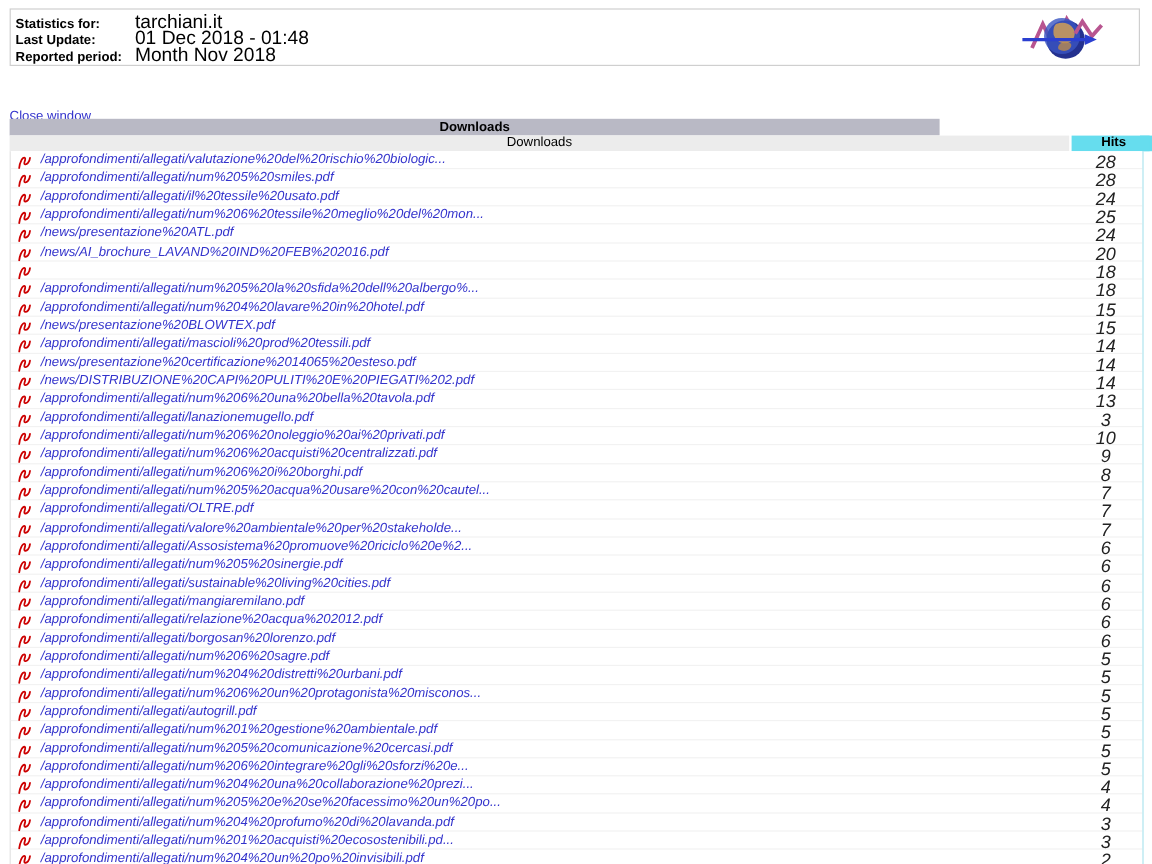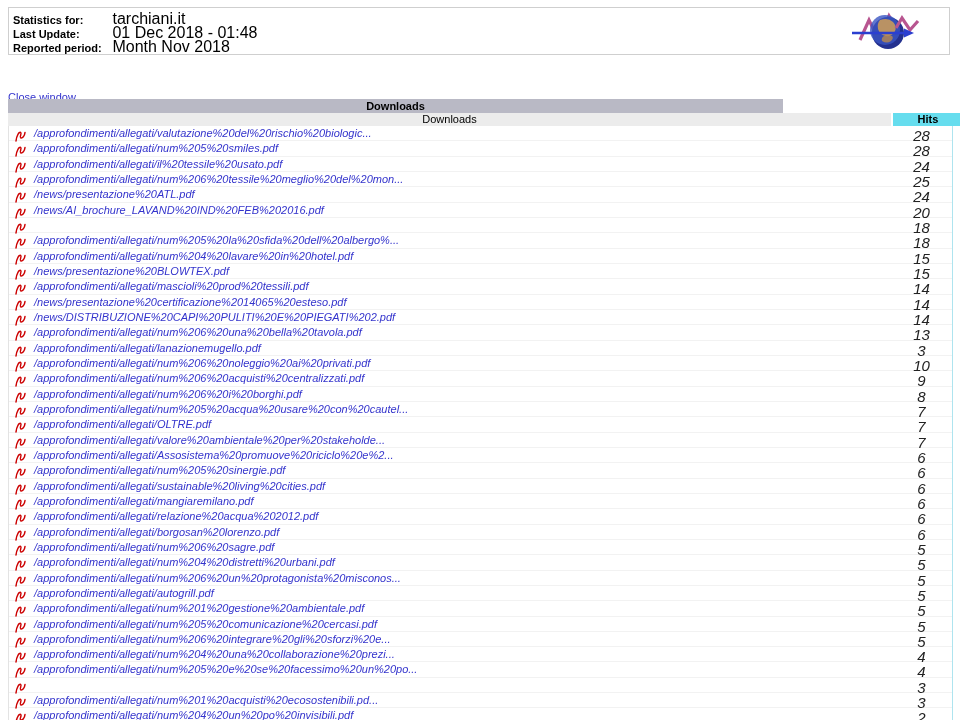--- a/index.html
+++ b/index.html
@@ -453,20 +453,21 @@
         <a class="url">/approfondimenti/allegati/num%205%20e%20se%20facessimo%20un%20po...</a>
         <span class="hits">4</span>
       </div>
 
       <div class="row">
         <span class="pdf-icon">
           <svg width="11" height="12" viewBox="0 0 11 12">
             <path d="M1,11 C1.5,6 4,1.5 5.6,2.4 C7.2,3.3 4.2,7.2 5.6,7.8 C7.4,8.5 9.6,6.2 10,2.5" fill="none" stroke="#CC0000" stroke-width="1.5" stroke-linecap="round"></path>
           </svg>
         </span>
+        <a class="url">/approfondimenti/allegati/num%204%20profumo%20di%20lavanda.pdf</a>
         <span class="hits">3</span>
       </div>
 
       <div class="row">
         <span class="pdf-icon">
           <svg width="11" height="12" viewBox="0 0 11 12">
             <path d="M1,11 C1.5,6 4,1.5 5.6,2.4 C7.2,3.3 4.2,7.2 5.6,7.8 C7.4,8.5 9.6,6.2 10,2.5" fill="none" stroke="#CC0000" stroke-width="1.5" stroke-linecap="round"></path>
           </svg>
         </span>
         <a class="url">/approfondimenti/allegati/num%201%20acquisti%20ecosostenibili.pd...</a>

